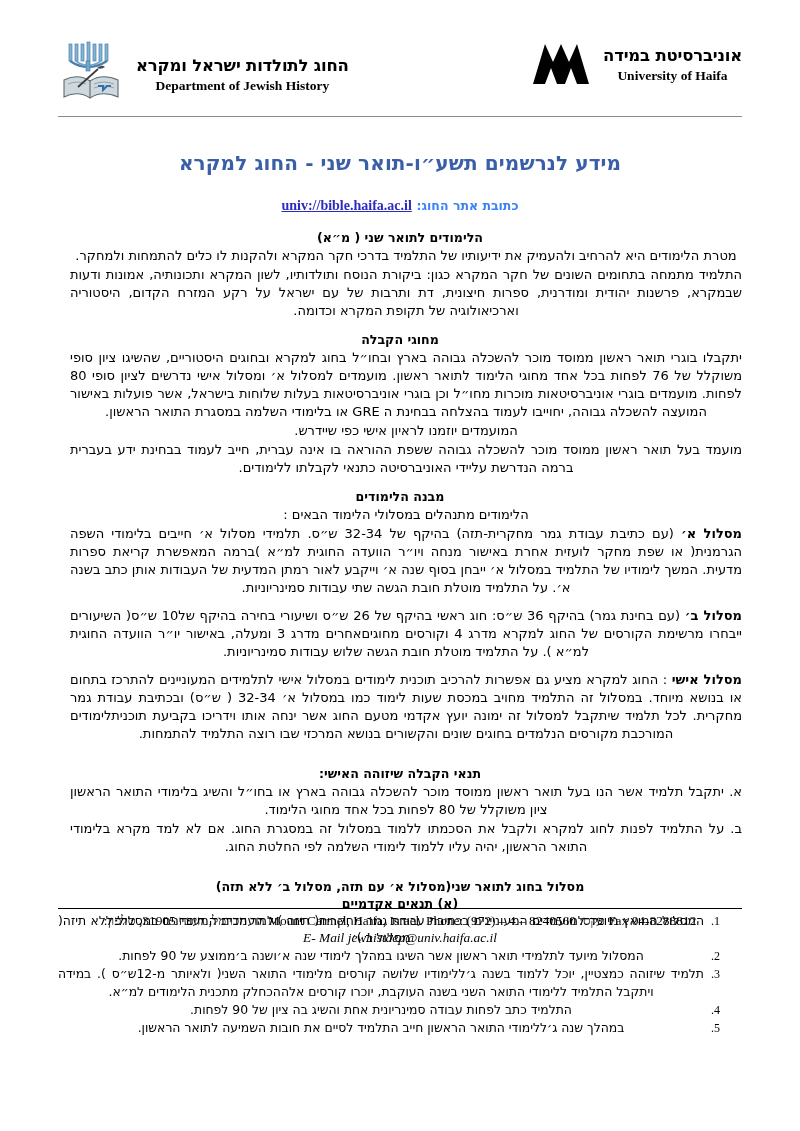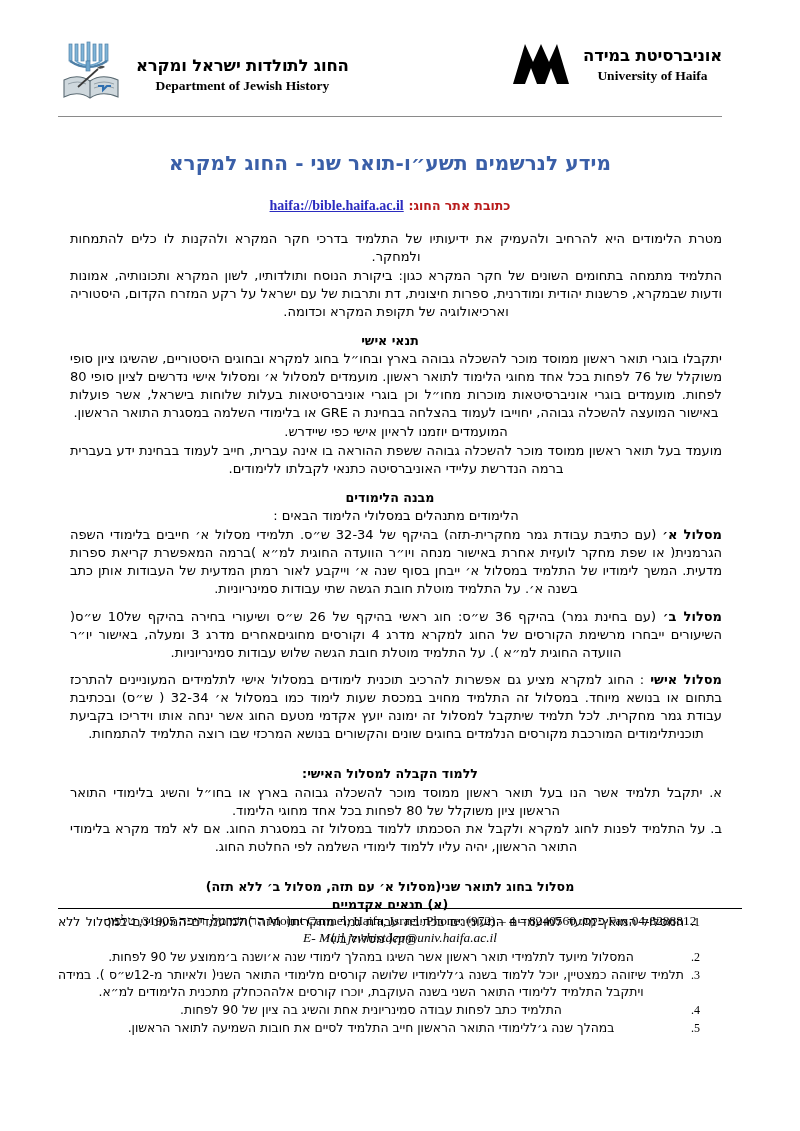--- a/index.html
+++ b/index.html
@@ -13,21 +13,21 @@
     height: 1131px;
     font-family: "DejaVu Sans", "Liberation Sans", sans-serif;
     color: #000000;
     position: relative;
     overflow: hidden;
   }
   .page {
     width: 800px;
     height: 969px;
     box-sizing: border-box;
-    padding: 40px 78px 0 58px;
+    padding: 40px 58px 0 58px;
     position: relative;
     border-radius: 22px;
   }
 
   
   .header {
     display: flex;
     flex-direction: row-reverse;
     justify-content: space-between;
     align-items: flex-start;
@@ -85,21 +85,21 @@
 
   .url-line {
     text-align: center;
     margin-top: 22px;
     font-size: 13.5px;
     color: #2b2bbf;
     font-weight: bold;
     direction: rtl;
   }
   .url-label {
-    color: #b91c1c;
+    color: #3b82f6;
     font-family: "DejaVu Sans", "Liberation Sans", sans-serif;
     font-size: 12.5px;
     font-weight: bold;
   }
   .url-link {
     font-family: "Liberation Serif", "DejaVu Serif", serif;
     color: #2b2bbf;
     text-decoration: underline;
     direction: ltr;
     unicode-bidi: embed;
@@ -248,32 +248,33 @@
       </div>
     </div>
   </div>
 
   <hr class="header-rule">
 
   <div class="doc-title">מידע לנרשמים תשע״ו-תואר שני - החוג למקרא</div>
 
   <div class="url-line">
     <span class="url-label">כתובת אתר החוג:</span>
-    <span class="url-link">haifa://bible.haifa.ac.il</span>
+    <span class="url-link">univ://bible.haifa.ac.il</span>
   </div>
 
   <div class="content">
 
     <div class="section">
+      <div class="sec-head">הלימודים לתואר שני ( מ״א)</div>
       <p class="para">מטרת הלימודים היא להרחיב ולהעמיק את ידיעותיו של התלמיד בדרכי חקר המקרא ולהקנות לו כלים להתמחות ולמחקר.</p>
       <p class="para">התלמיד מתמחה בתחומים השונים של חקר המקרא כגון: ביקורת הנוסח ותולדותיו, לשון המקרא ותכונותיה, אמונות ודעות שבמקרא, פרשנות יהודית ומודרנית, ספרות חיצונית, דת ותרבות של עם ישראל על רקע המזרח הקדום, היסטוריה וארכיאולוגיה של תקופת המקרא וכדומה.</p>
     </div>
 
     <div class="section">
-      <div class="sec-head">תנאי אישי</div>
+      <div class="sec-head">מחוגי הקבלה</div>
       <p class="para">יתקבלו בוגרי תואר ראשון ממוסד מוכר להשכלה גבוהה בארץ ובחו״ל בחוג למקרא ובחוגים היסטוריים, שהשיגו ציון סופי משוקלל של 76 לפחות בכל אחד מחוגי הלימוד לתואר ראשון. מועמדים למסלול א׳ ומסלול אישי נדרשים לציון סופי 80 לפחות. מועמדים בוגרי אוניברסיטאות מוכרות מחו״ל וכן בוגרי אוניברסיטאות בעלות שלוחות בישראל, אשר פועלות באישור המועצה להשכלה גבוהה, יחוייבו לעמוד בהצלחה בבחינת ה GRE או בלימודי השלמה במסגרת התואר הראשון.</p>
       <p class="para">המועמדים יוזמנו לראיון אישי כפי שיידרש.</p>
       <p class="para">מועמד בעל תואר ראשון ממוסד מוכר להשכלה גבוהה ששפת ההוראה בו אינה עברית, חייב לעמוד בבחינת ידע בעברית ברמה הנדרשת עליידי האוניברסיטה כתנאי לקבלתו ללימודים.</p>
     </div>
 
     <div class="section">
       <div class="sec-head">מבנה הלימודים</div>
       <p class="para">הלימודים מתנהלים במסלולי הלימוד הבאים :</p>
 
       <p class="para">
@@ -289,21 +290,21 @@
       <div class="gap"></div>
 
       <p class="para">
         <span class="lead">מסלול אישי</span><span> : החוג למקרא מציע גם אפשרות להרכיב תוכנית לימודים במסלול אישי לתלמידים המעוניינים להתרכז בתחום או בנושא מיוחד. במסלול זה התלמיד מחויב במכסת שעות לימוד כמו במסלול א׳ 32-34 ( ש״ס) ובכתיבת עבודת גמר מחקרית. לכל תלמיד שיתקבל למסלול זה ימונה יועץ אקדמי מטעם החוג אשר ינחה אותו וידריכו בקביעת תוכניתלימודים המורכבת מקורסים הנלמדים בחוגים שונים והקשורים בנושא המרכזי שבו רוצה התלמיד להתמחות.</span>
       </p>
     </div>
 
     <div class="gap"></div>
 
     <div class="section">
-      <div class="sec-head">ללמוד הקבלה למסלול האישי:</div>
+      <div class="sec-head">תנאי הקבלה שיזוהה האישי:</div>
       <p class="para">א. יתקבל תלמיד אשר הנו בעל תואר ראשון ממוסד מוכר להשכלה גבוהה בארץ או בחו״ל והשיג בלימודי התואר הראשון ציון משוקלל של 80 לפחות בכל אחד מחוגי הלימוד.</p>
       <p class="para">ב. על התלמיד לפנות לחוג למקרא ולקבל את הסכמתו ללמוד במסלול זה במסגרת החוג. אם לא למד מקרא בלימודי התואר הראשון, יהיה עליו ללמוד לימודי השלמה לפי החלטת החוג.</p>
     </div>
 
     <div class="gap"></div>
 
     <div class="section">
       <div class="sec-head">מסלול בחוג לתואר שני(מסלול א׳ עם תזה, מסלול ב׳ ללא תזה)</div>
       <div class="sub-head">(א) תנאים אקדמיים</div>
       <ol class="num-list">

